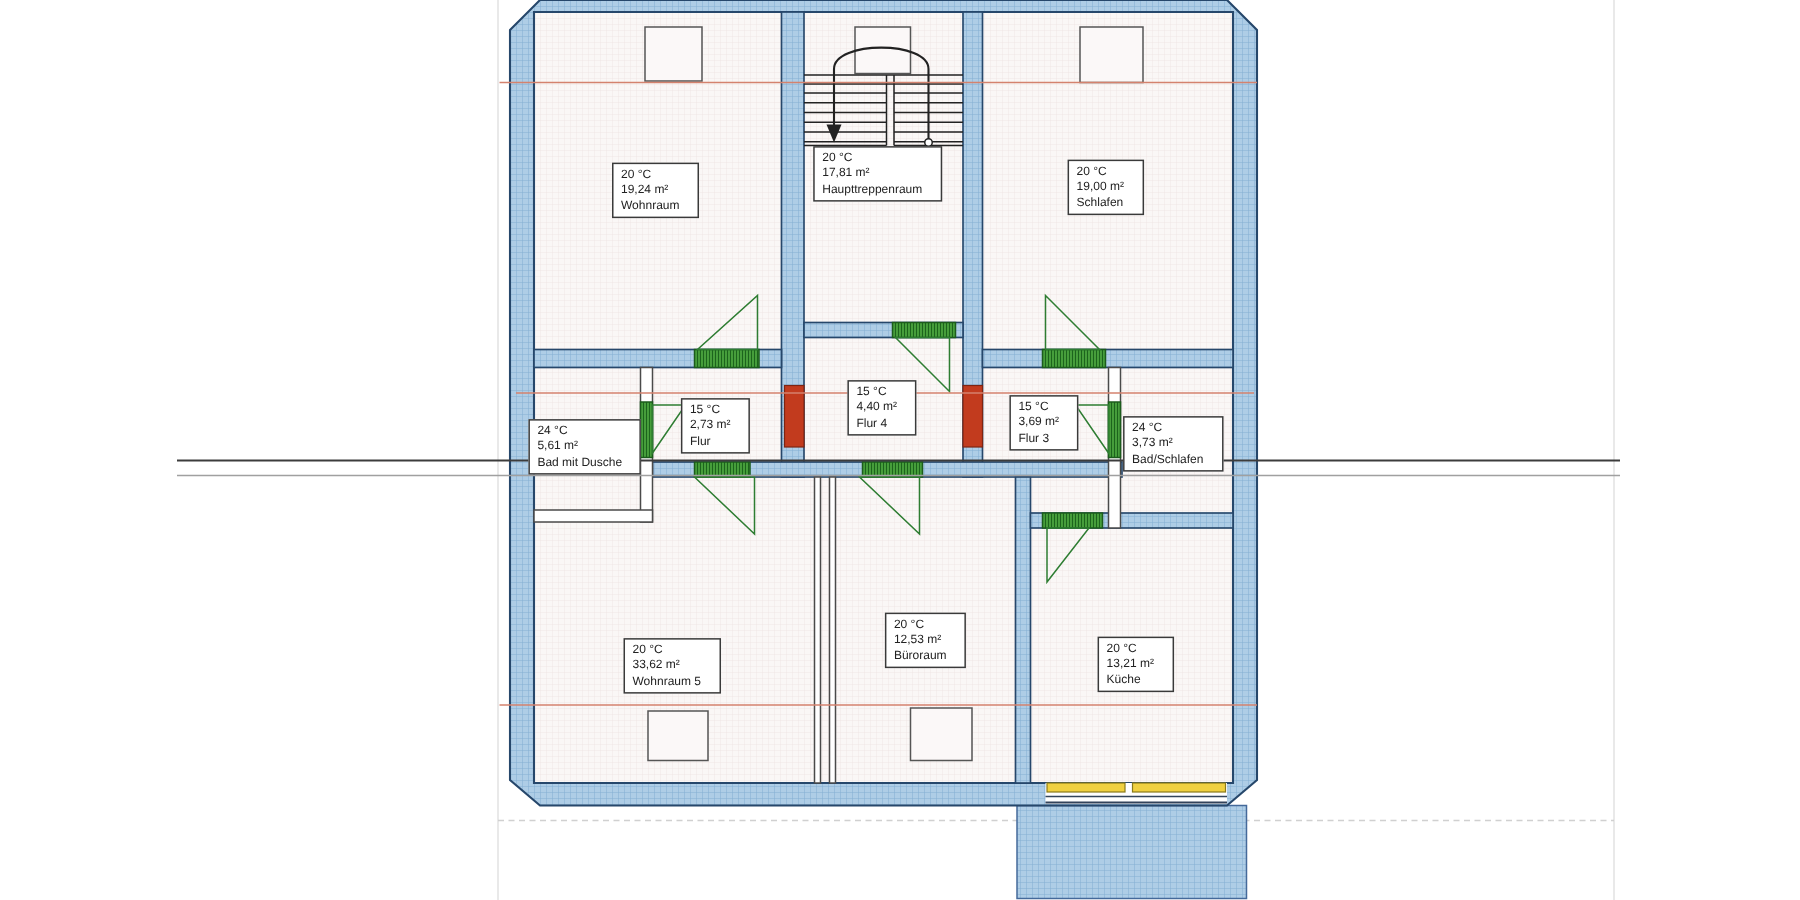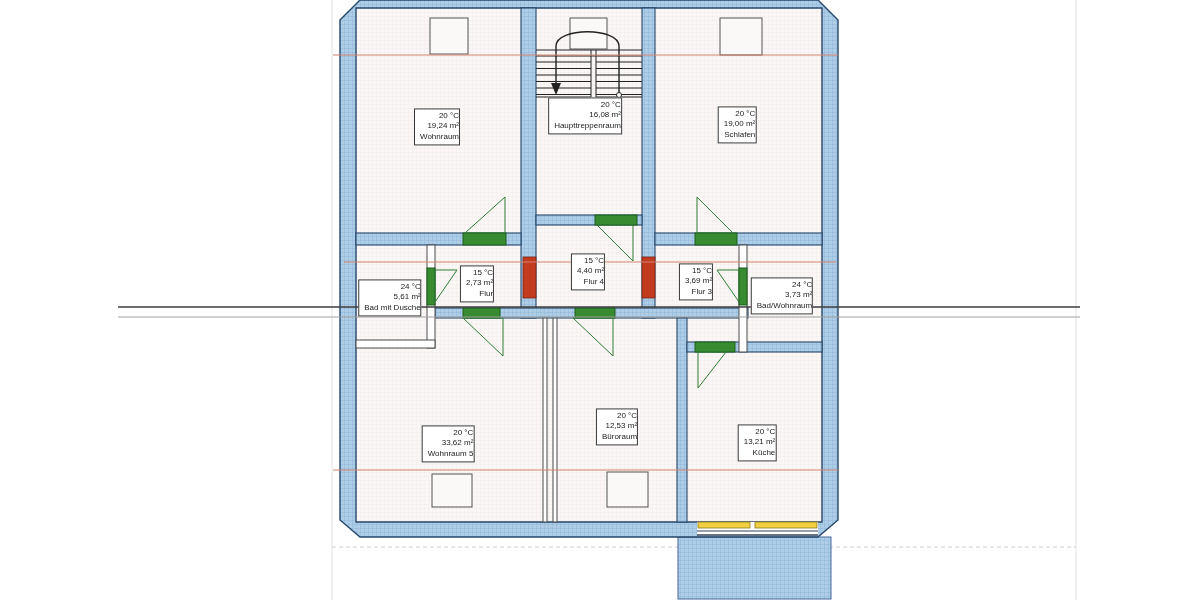--- a/index.html
+++ b/index.html
@@ -4,21 +4,21 @@
 <style>
   html,body{margin:0;padding:0;background:#fff;}
   #stage{
     position:relative;width:1200px;height:600px;overflow:hidden;background:#ffffff;
     font-family:"Liberation Sans", sans-serif;
   }
   #plan-svg{position:absolute;left:0;top:0;}
   .room-label{
     position:absolute;transform:translate(-50%,-50%);
     background:#ffffff;border:1.4px solid #3a3a3a;
-    padding:2px 0 2px 5px;text-align:right;
+    padding:2px 12px 2px 5px;text-align:left;
     font-size:8px;line-height:1.3;color:#222;white-space:nowrap;
     z-index:5;
   }
   .room-label span{display:block;}
 </style>
 </head>
 <body>
 
 <div id="stage">
 
@@ -137,21 +137,21 @@
   </g>
 </svg>
 
   <div class="room-label" style="left:437px;top:127px;">
     <span>20 °C</span>
     <span>19,24 m²</span>
     <span>Wohnraum</span>
   </div>
   <div class="room-label" style="left:585px;top:116px;">
     <span>20 °C</span>
-    <span>16,08 m²</span>
+    <span>17,81 m²</span>
     <span>Haupttreppenraum</span>
   </div>
   <div class="room-label" style="left:737px;top:125px;">
     <span>20 °C</span>
     <span>19,00 m²</span>
     <span>Schlafen</span>
   </div>
   <div class="room-label" style="left:477px;top:284px;">
     <span>15 °C</span>
     <span>2,73 m²</span>
@@ -168,21 +168,21 @@
     <span>Flur 3</span>
   </div>
   <div class="room-label" style="left:390px;top:298px;">
     <span>24 °C</span>
     <span>5,61 m²</span>
     <span>Bad mit Dusche</span>
   </div>
   <div class="room-label" style="left:782px;top:296px;">
     <span>24 °C</span>
     <span>3,73 m²</span>
-    <span>Bad/Wohnraum</span>
+    <span>Bad/Schlafen</span>
   </div>
   <div class="room-label" style="left:448px;top:444px;">
     <span>20 °C</span>
     <span>33,62 m²</span>
     <span>Wohnraum 5</span>
   </div>
   <div class="room-label" style="left:617px;top:427px;">
     <span>20 °C</span>
     <span>12,53 m²</span>
     <span>Büroraum</span>

